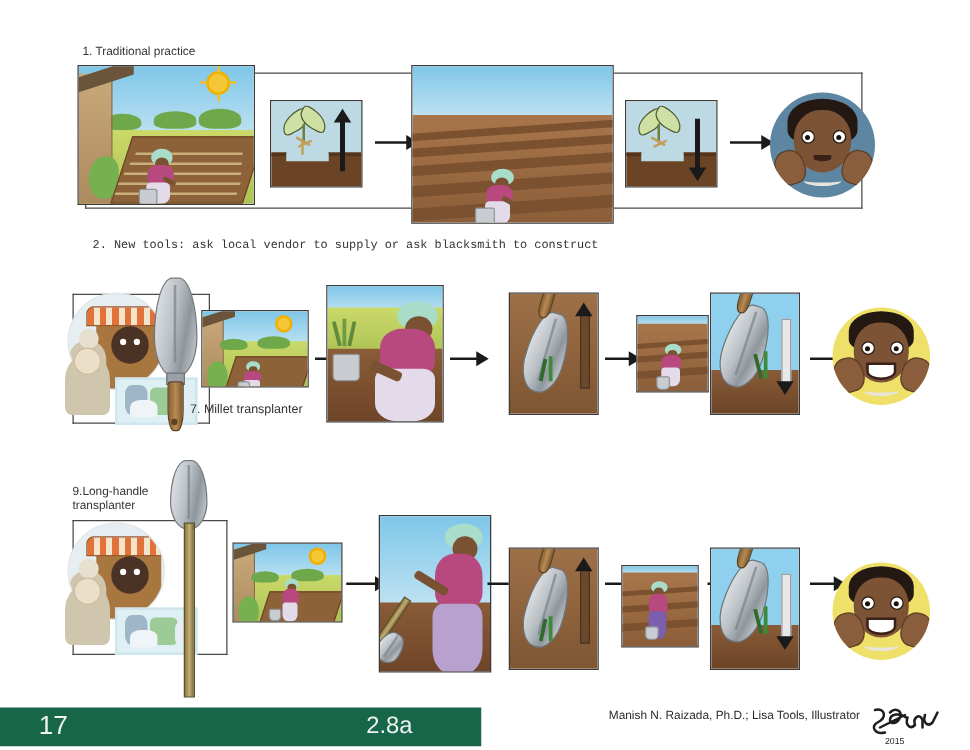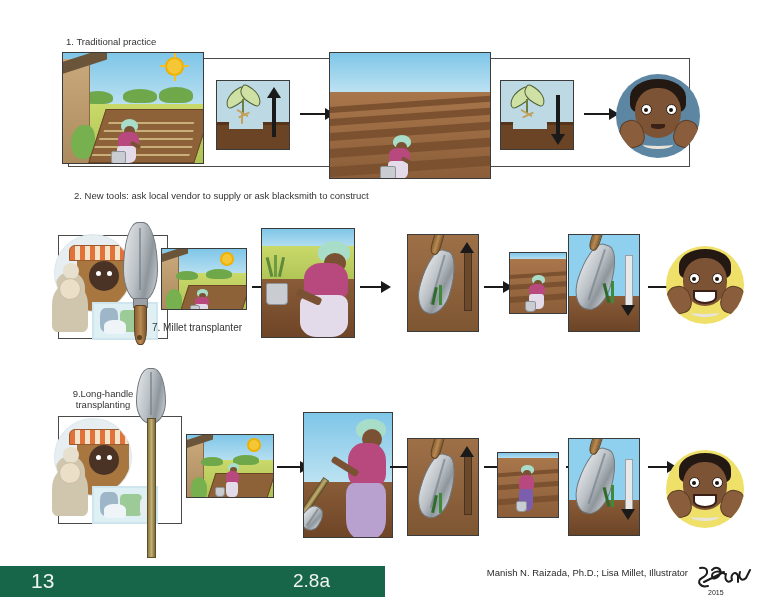--- a/index.html
+++ b/index.html
@@ -8,23 +8,23 @@
     font-family:"Liberation Sans", sans-serif;
     color:#222;overflow:hidden;position:relative;
   }
   .page{position:relative;width:776px;height:600px;}
 
   .title{
     position:absolute;left:0;top:7px;width:776px;text-align:center;
     font-size:17px;color:#1a1a1a;letter-spacing:.1px;
   }
 
-  .sec-label{position:absolute;font-size:9.5px;color:#333;line-height:1.2;text-align:center;}
+  .sec-label{position:absolute;font-size:9.5px;color:#333;line-height:1.2;}
   .sec1{left:66px;top:36px;}
-  .sec2{left:74px;top:190px;}
+  .sec2{left:74px;top:190px;font-family:Liberation Mono, monospace;}
   .sec3{left:152px;top:322px;font-size:10px;}
   .sec4{left:58px;top:388px;width:90px;}
 
   
   .panel{position:absolute;box-sizing:border-box;border:1.4px solid #3b3b3b;overflow:hidden;background:#fff;}
   .panel.thin{border-width:1px;}
   .sky{position:absolute;left:0;right:0;top:0;background:linear-gradient(#7fc6e8,#bfe3f2);}
   .soil{position:absolute;left:0;right:0;bottom:0;background:linear-gradient(#8a5c38,#6e4527);}
   .soil.dry{background:linear-gradient(#a9764b,#8b5e39);}
   .grass{position:absolute;left:0;right:0;background:linear-gradient(#c9d96a,#aec354);}
@@ -352,21 +352,21 @@
 
   <div>
 
     <div class="lineH" style="left:58px;top:416px;width:124px;"></div>
     <div class="lineV" style="left:58px;top:416px;height:108px;"></div>
     <div class="lineH" style="left:58px;top:523px;width:124px;"></div>
     <div class="lineV" style="left:181px;top:416px;height:108px;"></div>
 
     <div class="sec-label sec4">
       <span>9.Long-handle</span><br>
-      <span>transplanting</span>
+      <span>transplanter</span>
     </div>
 
     <div style="position:absolute;left:50px;top:412px;width:120px;height:112px;">
       <div class="vcircle" style="left:4px;top:6px;width:76px;height:76px;">
         <div class="stall" style="left:22px;top:22px;width:52px;height:54px;background:#a8763f;"></div>
         <div class="stallroof" style="left:14px;top:10px;width:64px;height:14px;"></div>
         <div style="position:absolute;left:34px;top:26px;width:30px;height:30px;border-radius:50%;background:#4a3225;"></div>
         <div style="position:absolute;left:41px;top:36px;width:5px;height:5px;border-radius:50%;background:#fff;"></div>
         <div style="position:absolute;left:52px;top:36px;width:5px;height:5px;border-radius:50%;background:#fff;"></div>
         <div style="position:absolute;left:0;bottom:0;width:30px;height:38px;background:#cfc6ad;border-radius:40% 40% 10% 10%;"></div>
@@ -474,23 +474,23 @@
           <span class="pupil"></span>
         </div>
       <div class="mouth" style="top:44px;width:20px;height:10px;border-radius:0 0 50% 50%;background:#fff;border:2px solid #3a2016;"></div>
       <div class="neck" style="top:62px;width:28px;"></div>
       <div class="hand" style="left:1px;top:40px;transform:rotate(-16deg);"></div>
       <div class="hand" style="left:55px;top:40px;transform:rotate(16deg);"></div>
     </div>
   </div>
 
   <div class="greenbar"></div>
-  <div class="pageno">13</div>
+  <div class="pageno">17</div>
   <div class="figno">2.8a</div>
   <div class="credits">
-    <div>Manish N. Raizada, Ph.D.; Lisa Millet, Illustrator</div>
+    <div>Manish N. Raizada, Ph.D.; Lisa Tools, Illustrator</div>
   </div>
   <svg class="signature" viewBox="0 0 74 36">
     <path d="M6 6 C14 4, 16 12, 8 16 C2 19, 6 26, 14 24 M10 20 L30 10 M18 8 C22 4, 28 6, 26 12 C24 17, 18 18, 18 14 C18 9, 26 8, 31 12 M32 12 C30 18, 34 22, 38 18 M38 18 C36 12, 42 8, 44 14 L44 20 M46 10 C44 16, 48 20, 52 16 L56 8" fill="none" stroke="#1d1d1d" stroke-width="2" stroke-linecap="round" stroke-linejoin="round"></path>
     <text x="14" y="33" font-family="'Liberation Sans',sans-serif" font-size="7" fill="#1d1d1d">2015</text>
   </svg>
 
 </div>
 
 </body></html>

